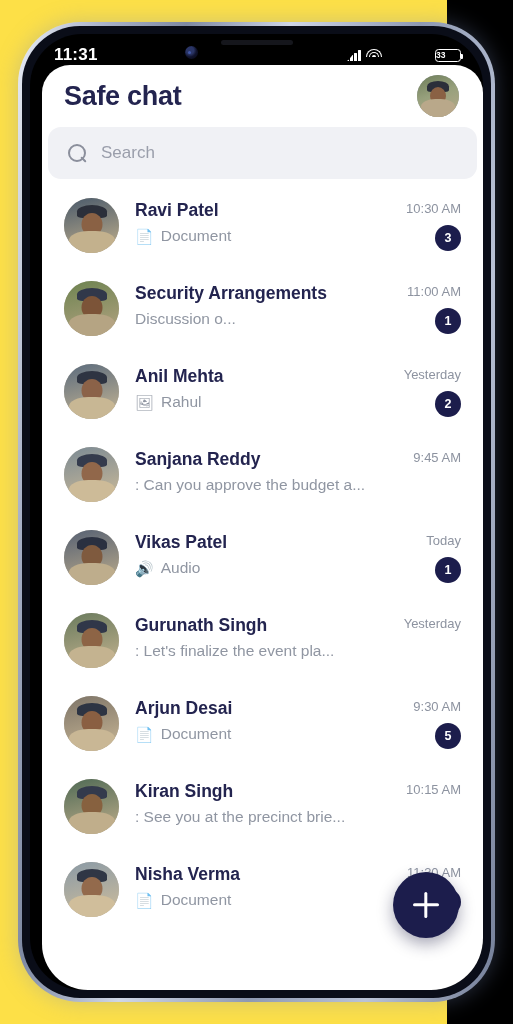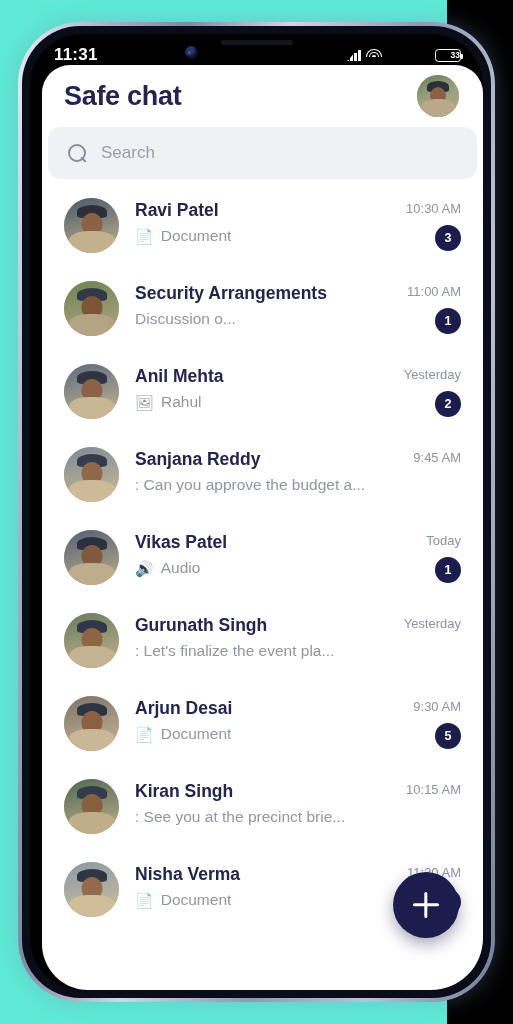--- a/index.html
+++ b/index.html
@@ -3,21 +3,21 @@
 <meta charset="utf-8">
 <style>
   * { margin:0; padding:0; box-sizing:border-box; }
   html,body {
     width:513px; height:1024px; overflow:hidden;
     background:#000;
     font-family:"Liberation Sans", sans-serif;
   }
 
   
-  .stage { position:relative; width:447px; height:1024px; background:#5eead4; }
+  .stage { position:relative; width:447px; height:1024px; background:#fde047; }
 
   .phone-outer{
     position:absolute; left:18px; top:22px;
     width:477px; height:980px;
     border-radius:62px;
     background:linear-gradient(100deg,#e8ecf5 0%,#a7b0c6 14%,#7f8aa3 26%,#cfd6e6 42%,#8e99b2 62%,#b9c2d6 80%,#737e98 100%);
     box-shadow:0 0 22px rgba(120,140,190,.35);
   }
   .phone-mid{
     position:absolute; left:4px; top:4px; right:4px; bottom:4px;
@@ -58,21 +58,21 @@
   .sig i:nth-child(4){ height:11px; }
   .simdot{ width:2px; height:9px; background:#fff; border-radius:1px; opacity:.85; margin-right:1px;}
   .wifi{ position:relative; width:16px; height:12px; }
   .wifi span{ position:absolute; left:50%; transform:translateX(-50%);
               border:1.7px solid #fff; border-bottom:none;
               border-radius:50% 50% 0 0 / 100% 100% 0 0; }
   .wifi span:nth-child(1){ width:16px; height:8px; top:0; }
   .wifi span:nth-child(2){ width:10px; height:5px; top:3.2px; }
   .wifi span:nth-child(3){ width:4px; height:2px; top:6.4px; background:#fff; border:none; border-radius:50% 50% 0 0 /100% 100% 0 0;}
   .batt{ position:relative; width:26px; height:13px; border:1.4px solid #fff;
-         border-radius:3.5px; display:flex; align-items:center; justify-content:flex-end;margin-left:48px; }
+         border-radius:3.5px; display:flex; align-items:center; justify-content:flex-start;margin-left:48px; }
   .batt::after{ content:""; position:absolute; right:-3.4px; top:4px; width:2px; height:5px;
                 background:#fff; border-radius:0 1px 1px 0; }
   .batt-num{ font-size:8.5px; font-weight:700; color:#fff; line-height:1; }
 
   
   .notch{
     position:absolute; left:50%; transform:translateX(-50%); top:0;
     width:196px; height:31px; background:#000;
     border-radius:0 0 20px 20px; z-index:8;
   }

